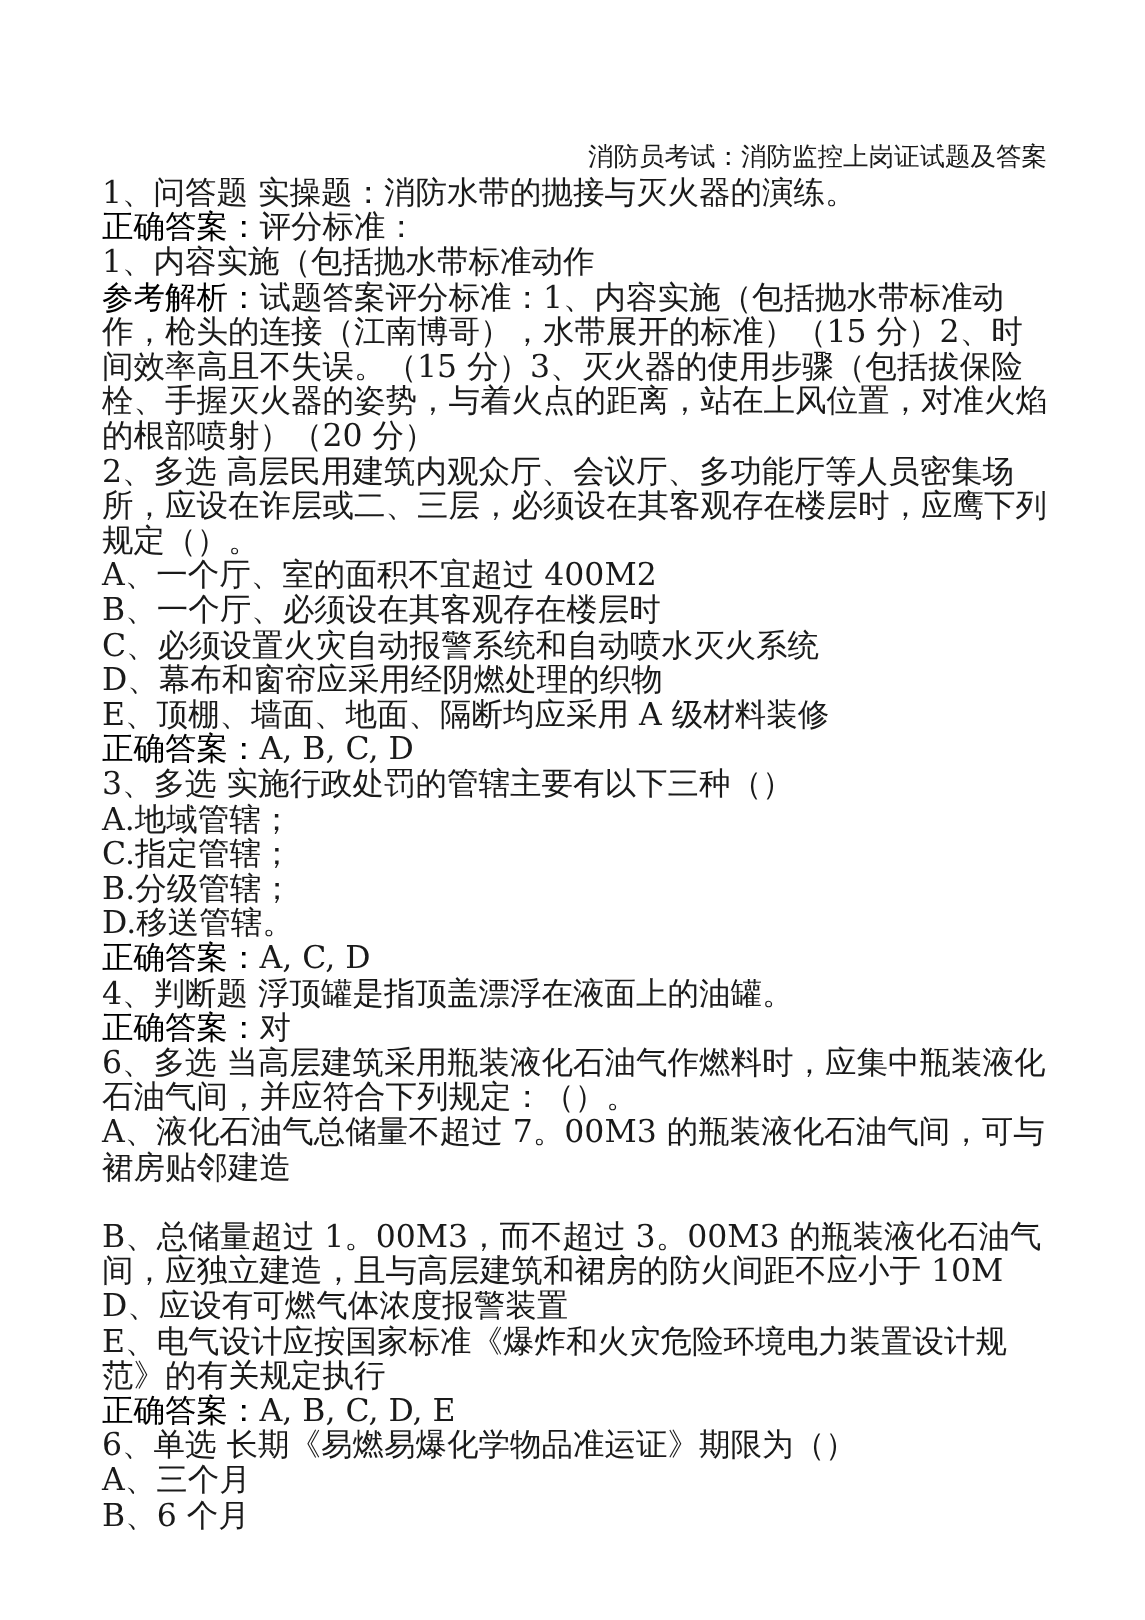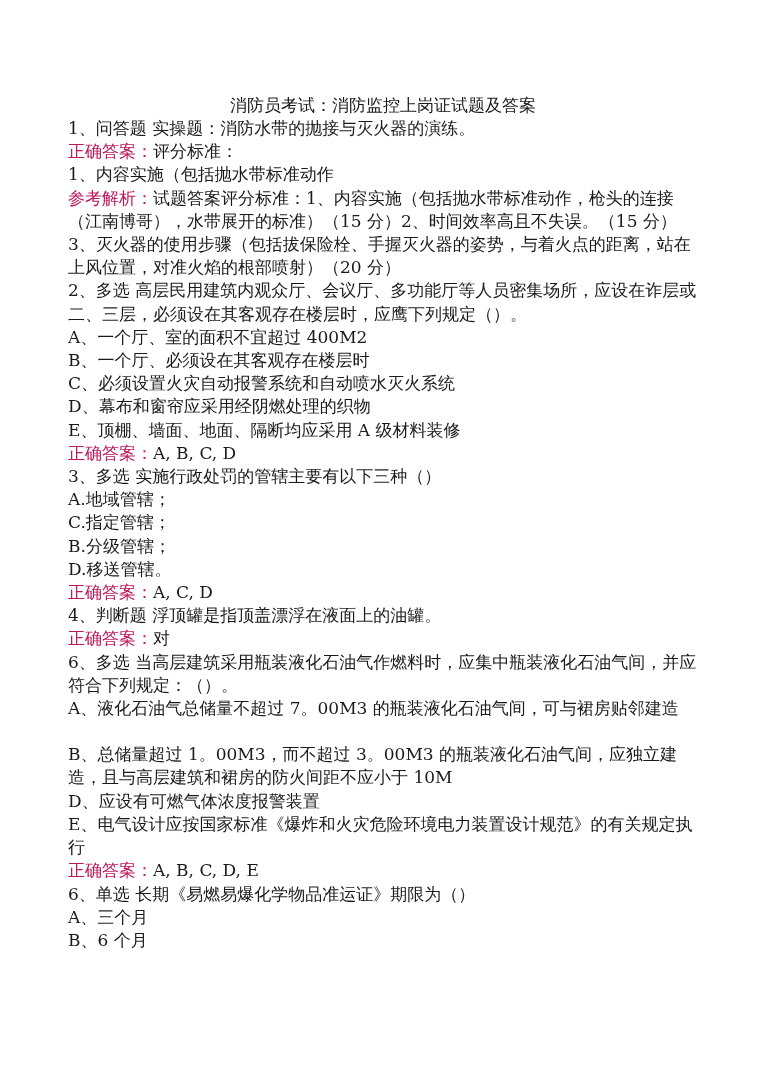--- a/index.html
+++ b/index.html
@@ -1,21 +1,21 @@
 <!DOCTYPE html>
 <html><head>
 <meta charset="utf-8">
 <style>
   html, body { margin: 0; padding: 0; background: #ffffff; }
   body { width: 763px; height: 1080px; position: relative; overflow: hidden;
          font-family: "DejaVu Serif", "Liberation Serif", serif; color: #1a1a1a; }
   .page { position: absolute; left: 68px; top: 93px; width: 630px; }
-  .title { text-align: center; font-size: 17px; line-height: 24px; margin-bottom: 0; }
-  .line { font-size: 17px; line-height: 23.2px; white-space: normal; }
-  .red { color: #be185d; }
+  .title { text-align: right; font-size: 17px; line-height: 24px; margin-bottom: 0; }
+  .line { font-size: 21px; line-height: 23.2px; white-space: normal; }
+  .red { color: #000000; }
   .gap { height: 23px; }
 </style>
 </head>
 <body>
 
 <div class="page">
   <div class="title">消防员考试：消防监控上岗证试题及答案</div>
 
   <div class="line">1、问答题 实操题：消防水带的抛接与灭火器的演练。</div>
   <div class="line"><span class="red">正确答案：</span><span>评分标准：</span></div>

